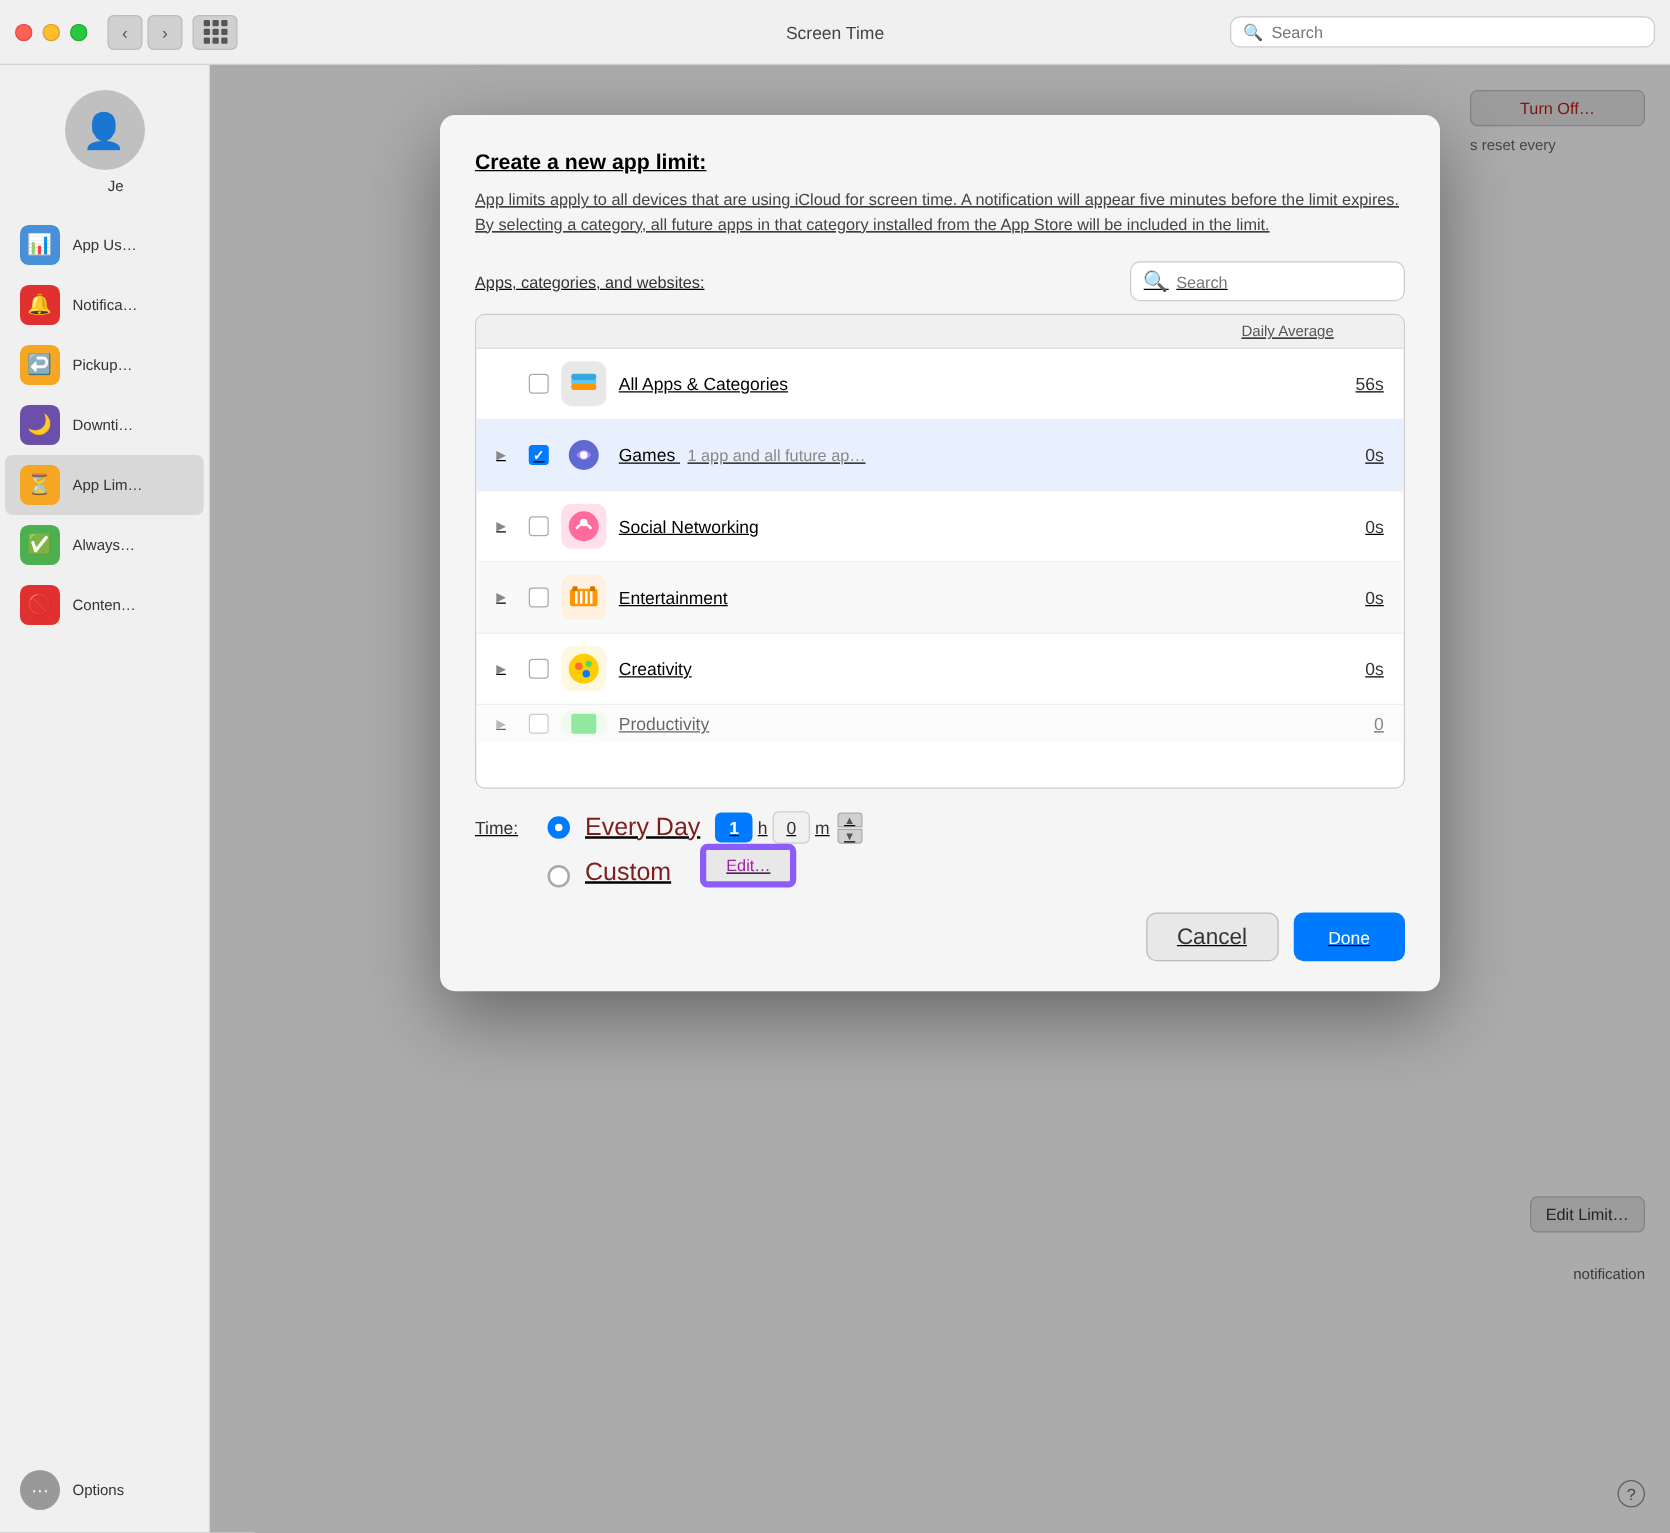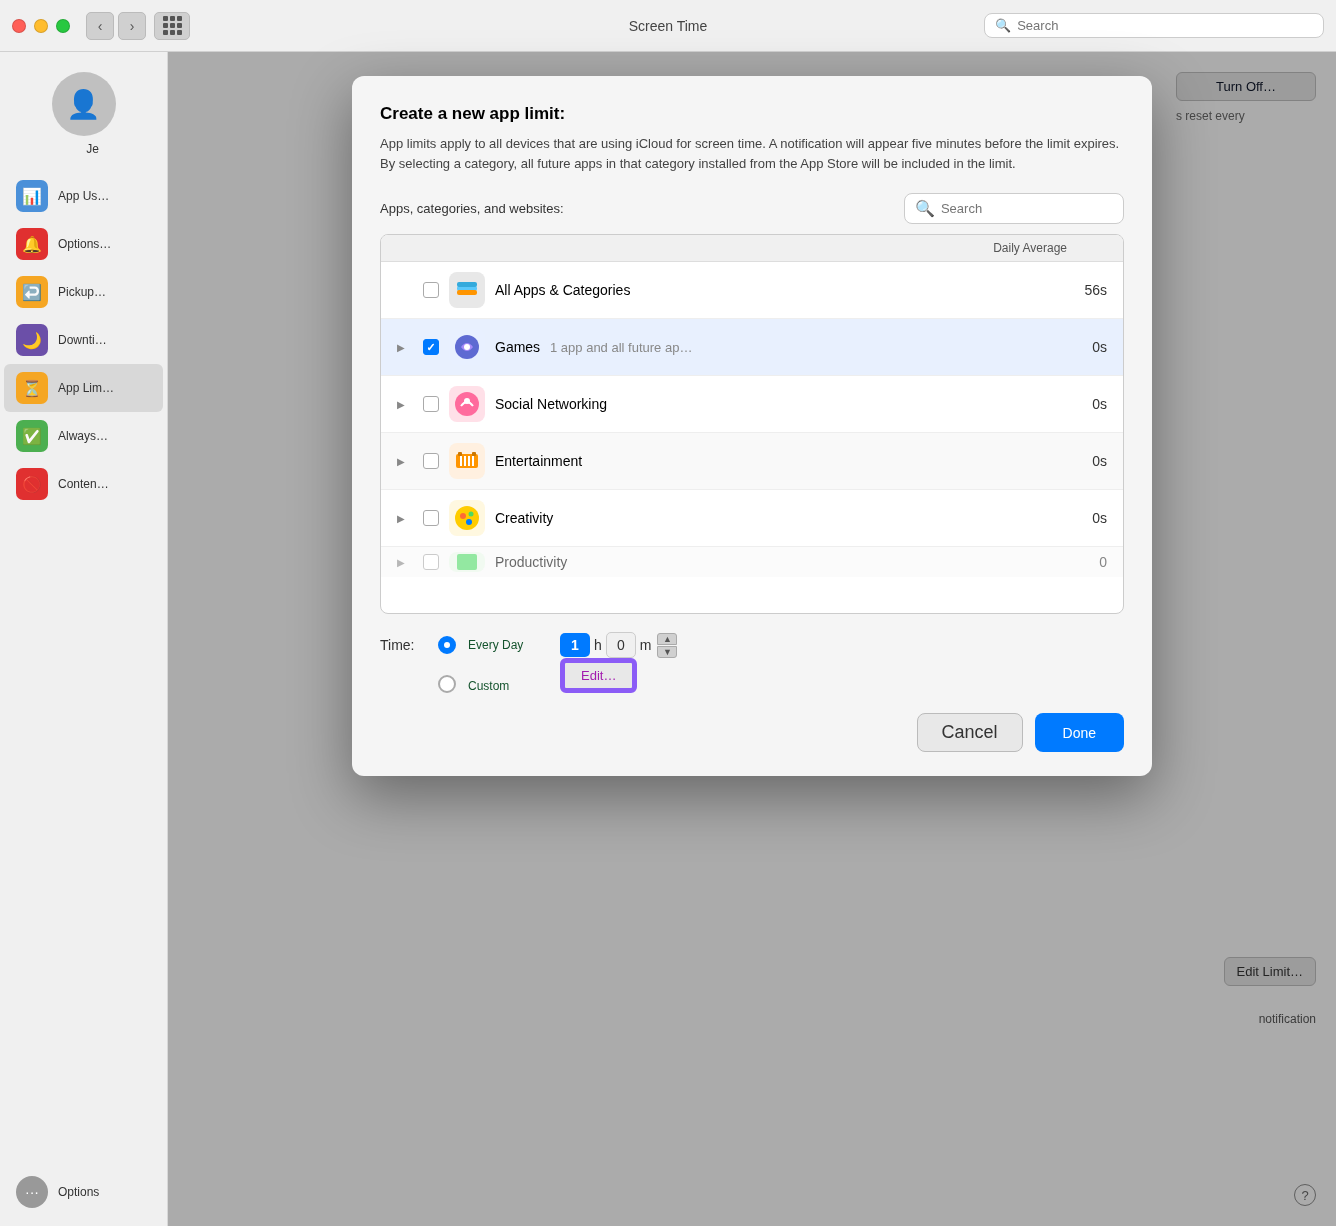--- a/index.html
+++ b/index.html
@@ -219,21 +219,21 @@
       top: 20px;
       width: 140px;
     }
     .turn-off-btn {
       background: #e0e0e0;
       border: 1px solid #bbb;
       border-radius: 6px;
       padding: 6px 12px;
       font-size: 13px;
       cursor: pointer;
-      color: #0f172a;
+      color: #b91c1c;
       width: 100%;
     }
     .reset-text {
       font-size: 12px;
       color: #666;
       margin-top: 8px;
     }
 
     
     .edit-limit-btn {
@@ -250,21 +250,22 @@
     }
 
     
     .modal-overlay {
       position: absolute;
       top: 0; left: 0; right: 0; bottom: 0;
       background: rgba(0,0,0,0.3);
       display: flex;
       align-items: flex-start;
       justify-content: center;
-      padding-top: 24px;
+      padding-top: 40px;
+      text-decoration: underline;
     }
 
     .modal {
       background: #f5f5f5;
       border-radius: 12px;
       box-shadow: 0 20px 60px rgba(0,0,0,0.4);
       width: 800px;
       padding: 28px 28px 24px;
       position: relative;
     }
@@ -464,22 +465,22 @@
     }
     .radio-btn.selected::after {
       content: '';
       width: 6px;
       height: 6px;
       border-radius: 50%;
       background: #fff;
     }
 
     .radio-label {
-      font-size: 12px;
-      color: #14532d;
+      font-size: 20px;
+      color: #7f1d1d;
       min-width: 80px;
     }
 
     .time-input-group {
       display: flex;
       align-items: center;
       gap: 4px;
     }
     .time-val-box {
       background: #007aff;
@@ -636,21 +637,21 @@
     <div class="user-avatar">👤</div>
     <div class="user-name">Je</div>
 
     <div class="sidebar-items">
       <div class="sidebar-item">
         <div class="sidebar-icon" style="background:#4a90d9;">📊</div>
         <span class="sidebar-label">App Us…</span>
       </div>
       <div class="sidebar-item">
         <div class="sidebar-icon" style="background:#e03030;">🔔</div>
-        <span class="sidebar-label">Options…</span>
+        <span class="sidebar-label">Notifica…</span>
       </div>
       <div class="sidebar-item">
         <div class="sidebar-icon" style="background:#f5a623;">↩️</div>
         <span class="sidebar-label">Pickup…</span>
       </div>
       <div class="sidebar-item">
         <div class="sidebar-icon" style="background:#6b4fa8;">🌙</div>
         <span class="sidebar-label">Downti…</span>
       </div>
       <div class="sidebar-item active">

